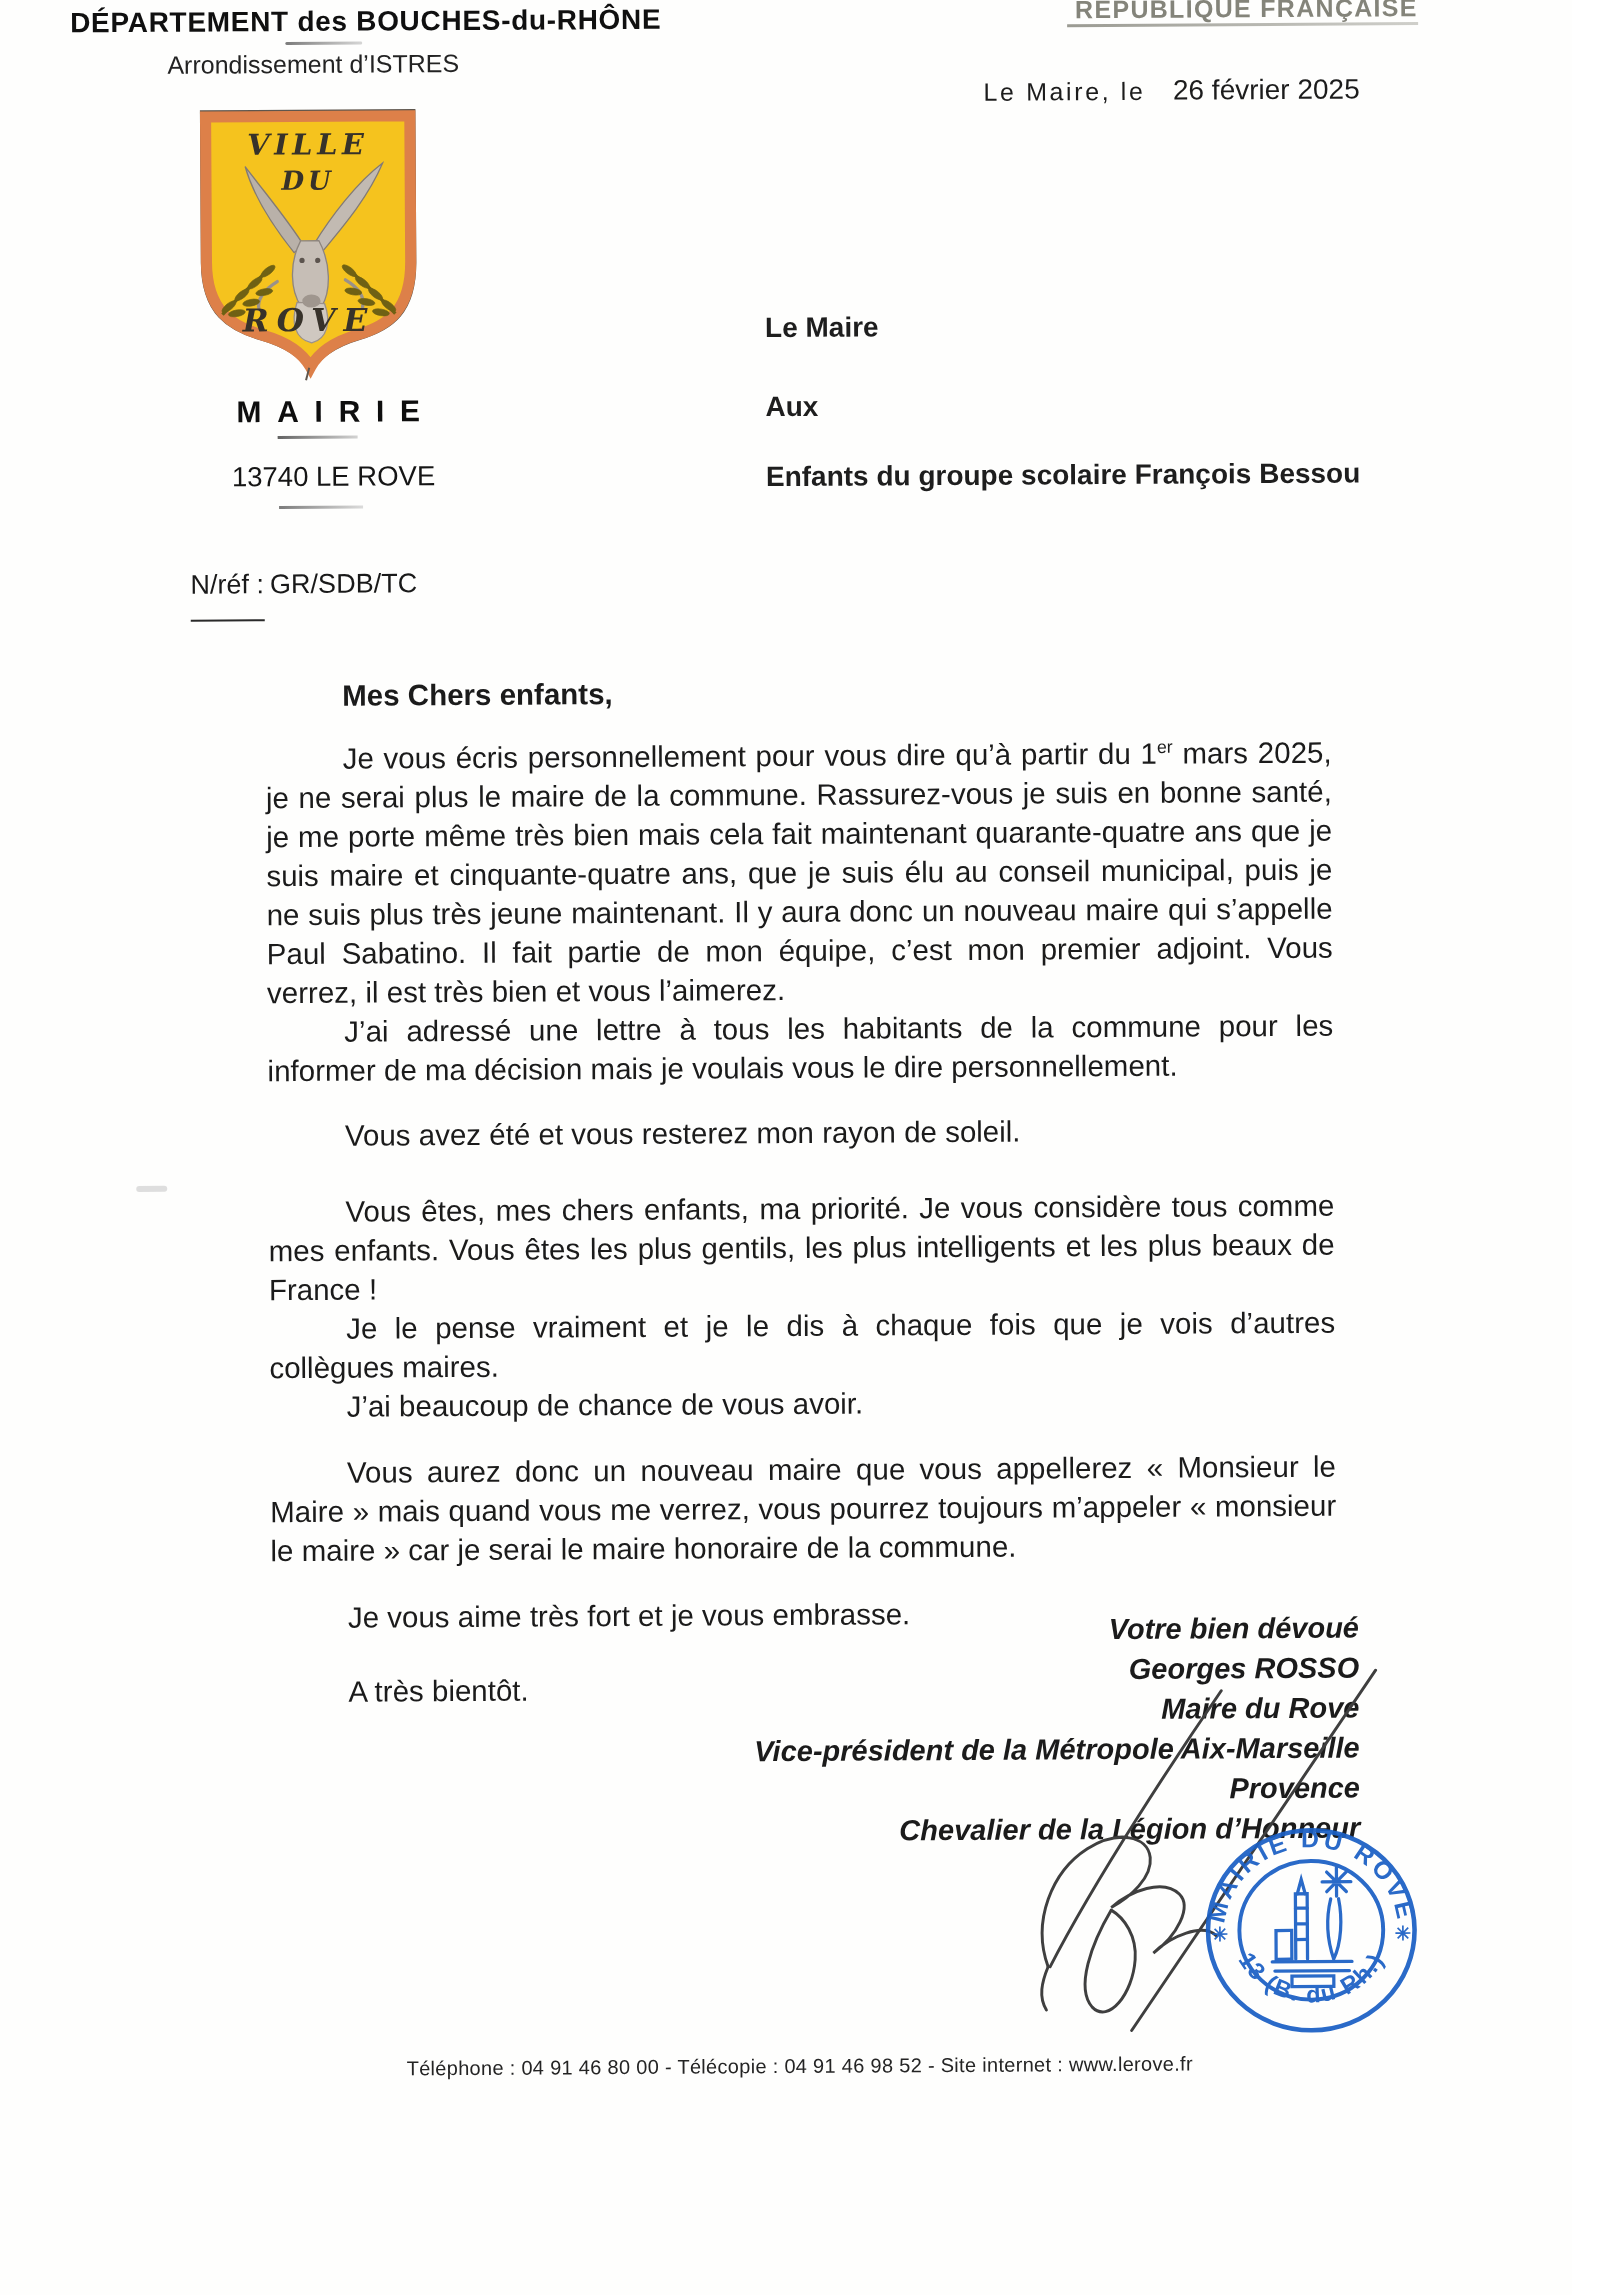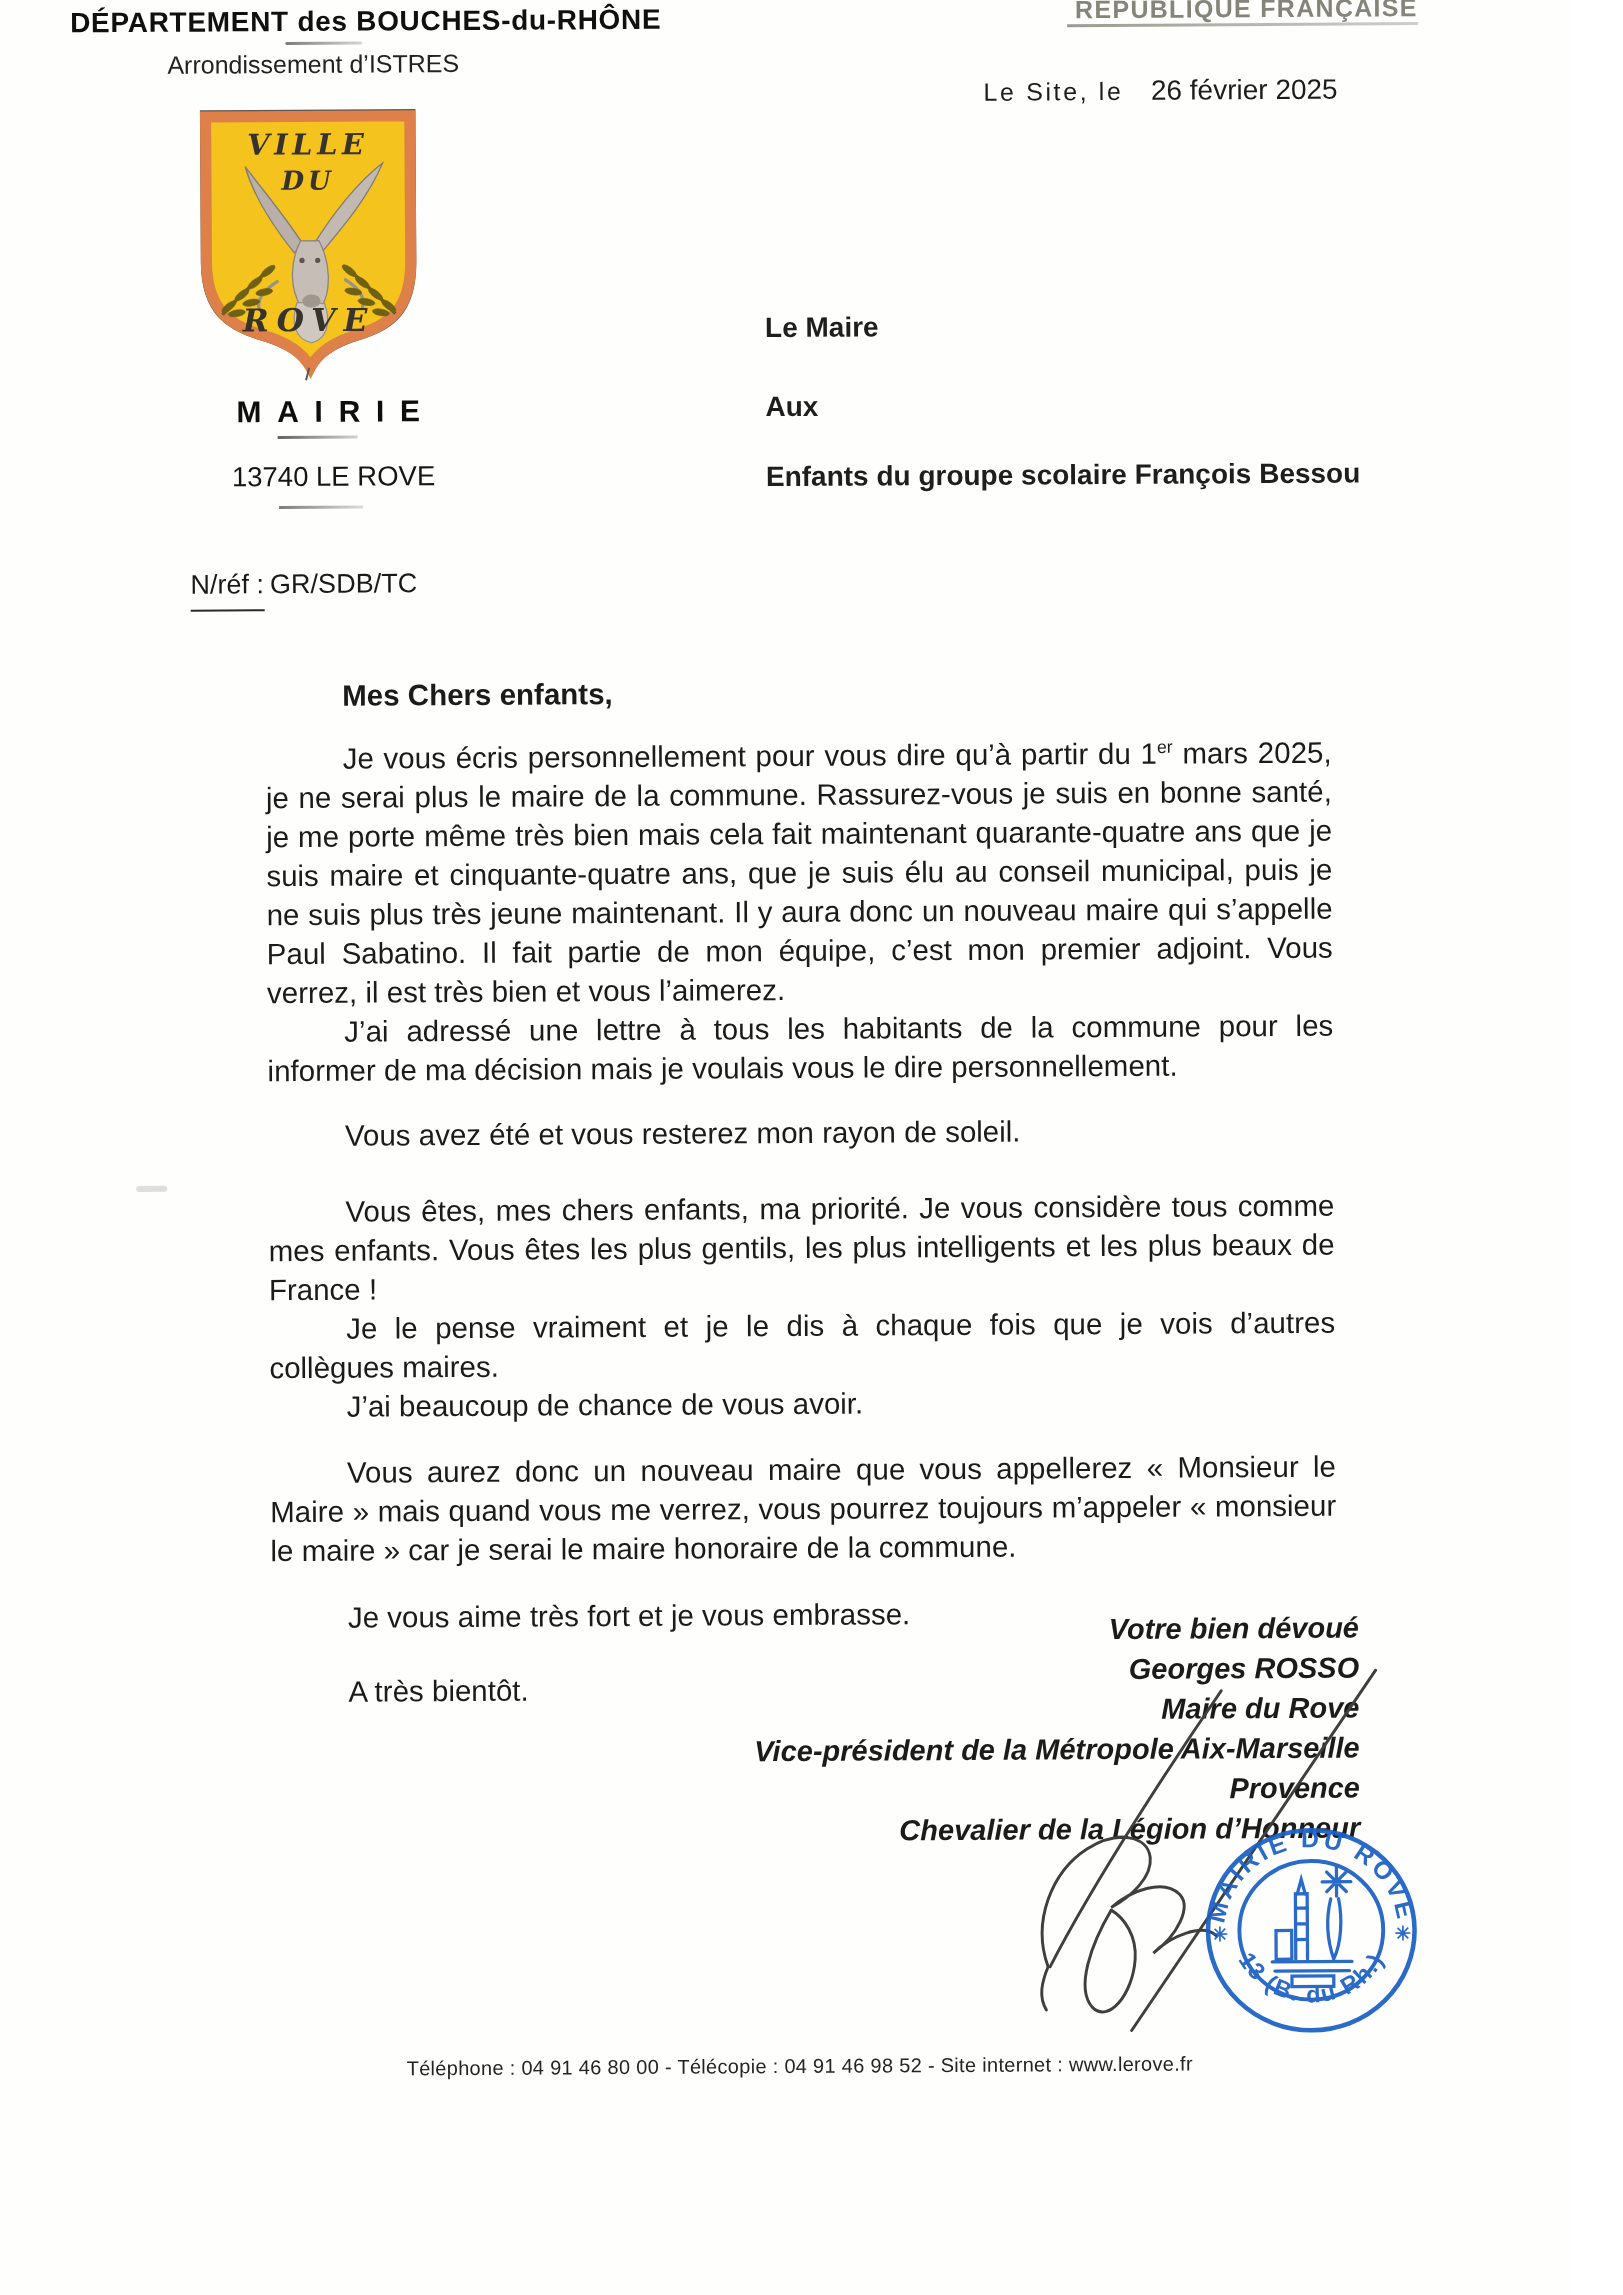--- a/index.html
+++ b/index.html
@@ -34,21 +34,21 @@
         background:linear-gradient(90deg,rgba(80,80,80,.75),rgba(140,140,140,.3));}
 
   
   .recipient{position:absolute;left:770px;top:312px;width:655px;}
   .recipient .r1{font-size:28px;font-weight:bold;}
   .recipient .r2{font-size:28px;font-weight:bold;margin-top:47px;}
   .recipient .r3{font-size:28px;font-weight:bold;margin-top:38px;}
 
   
   .refline{position:absolute;left:194px;top:566px;font-size:27px;color:#191919;}
-  .refline .lbl{border-bottom:2px solid #2a2a2a;padding-bottom:10px;}
+  .refline .lbl{border-bottom:2px solid #2a2a2a;padding-bottom:20px;}
   .refline .val{margin-left:6px;}
 
   
   .body-block{position:absolute;left:268px;top:673px;width:1066px;
         font-size:29.5px;line-height:39px;text-align:justify;color:#1b1b1b;}
   .para{text-indent:77px;margin:0;}
   .sal{font-weight:bold;}
   .mt36{margin-top:23.6px;} .mt40{margin-top:26px;} .mt42{margin-top:27.5px;}
   .mt54{margin-top:35px;} .mt57{margin-top:37px;}
   sup{font-size:60%;line-height:0;}
@@ -76,21 +76,21 @@
 
 <div class="page">
  <div class="scan">
 
   <div class="dept">DÉPARTEMENT des BOUCHES-du-RHÔNE</div>
   <div class="dept-underline"></div>
   <div class="arrond">Arrondissement d’ISTRES</div>
   <div class="republique">RÉPUBLIQUE FRANÇAISE</div>
   <div class="republique-underline"></div>
   <div class="dateline">
-    <span class="place">Le Site, le</span><span class="date">26 février 2025</span>
+    <span class="place">Le Maire, le</span><span class="date">26 février 2025</span>
   </div>
 
   <svg class="crest" viewBox="0 0 360 420" aria-hidden="true">
 
     <g transform="translate(180,208) scale(1.045) translate(-180,-208)">
       <path d="M 24,16 H 336 V 238 C 336,312 302,336 254,350 C 216,361 193,379 182,399 C 171,379 148,361 110,350 C 62,336 24,312 24,238 Z" fill="none" stroke="#5f564d" stroke-width="3"></path>
     </g>
 
     <path d="M 24,16 H 336 V 238 C 336,312 302,336 254,350 C 216,361 193,379 182,399 C 171,379 148,361 110,350 C 62,336 24,312 24,238 Z" fill="#f5c31e" stroke="#dd8049" stroke-width="17"></path>
     <path d="M 180,400 l -5,19" stroke="#5f564d" stroke-width="3" fill="none"></path>

